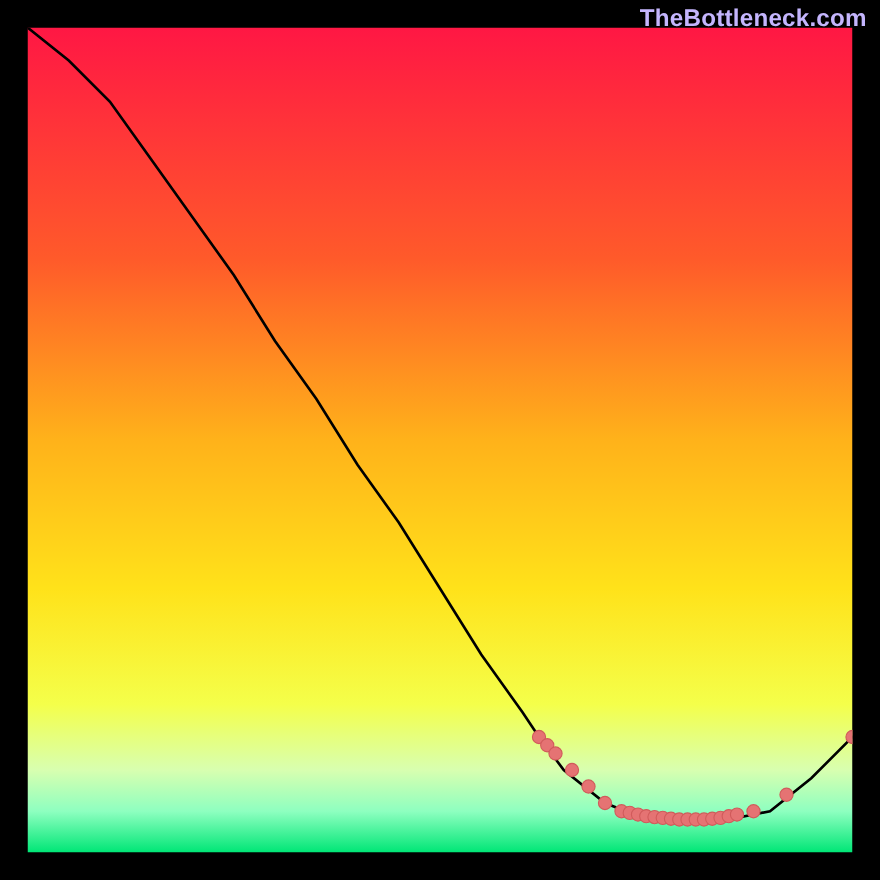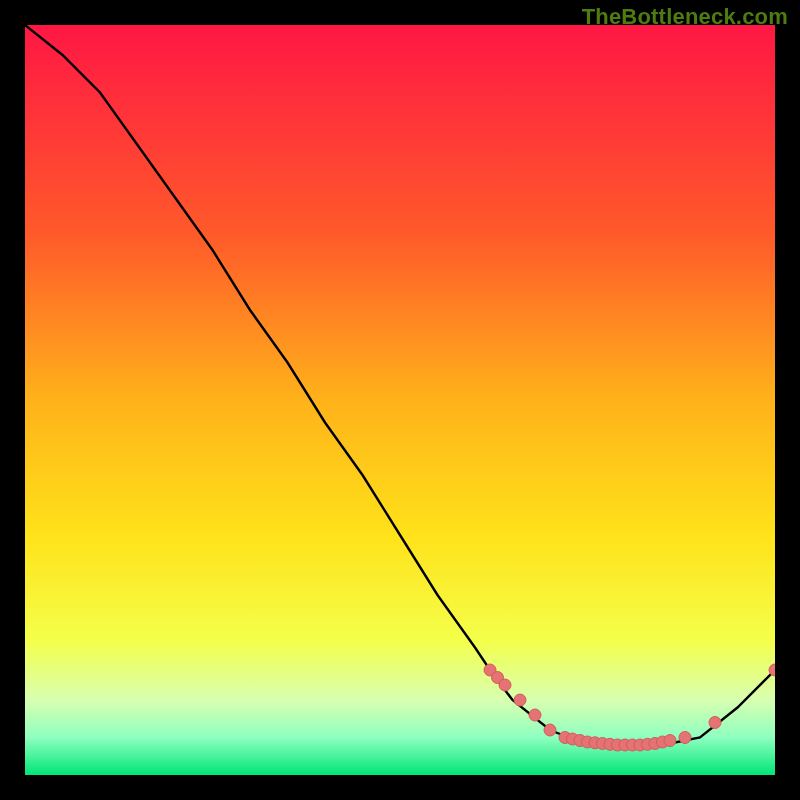--- a/index.html
+++ b/index.html
@@ -23,21 +23,21 @@
     width: 750px;
     height: 750px;
   }
   .watermark {
     position: absolute;
     top: 4px;
     right: 12px;
     font-family: Arial, Helvetica, sans-serif;
     font-size: 22px;
     font-weight: 600;
-    color: #4d7c0f;
+    color: #c4b5fd;
     letter-spacing: 0.2px;
   }
   svg { display: block; }
 </style>
 </head>
 <body>
 
 <div class="chart-wrap">
   <div class="watermark">TheBottleneck.com</div>
   <div class="plot-area">

